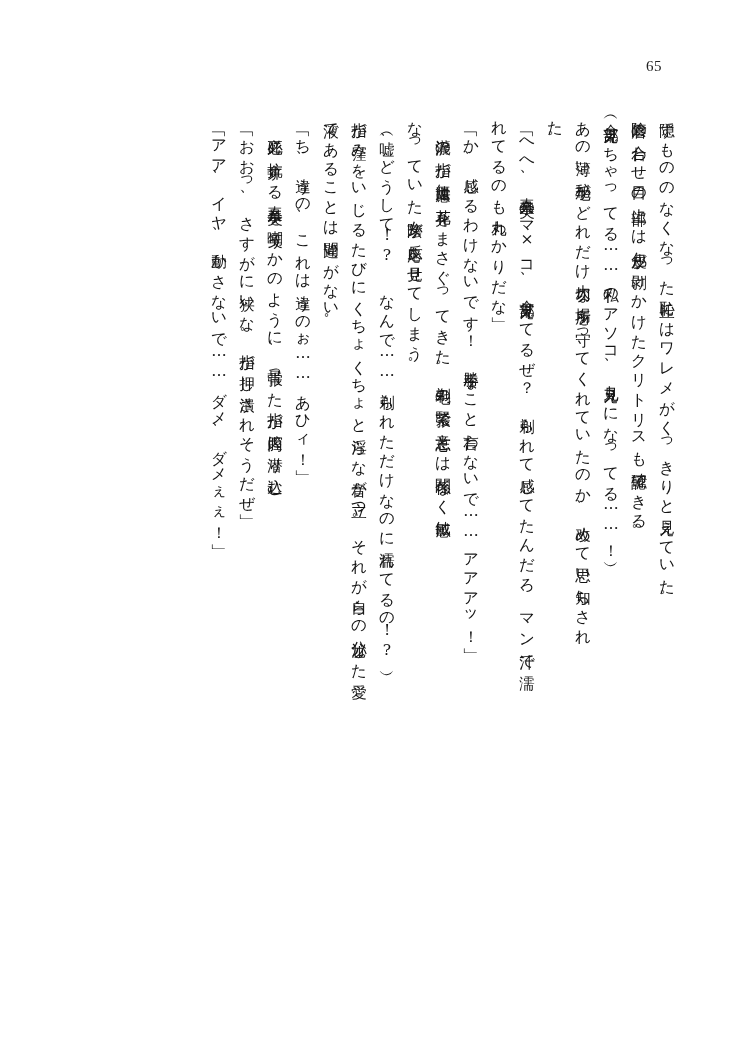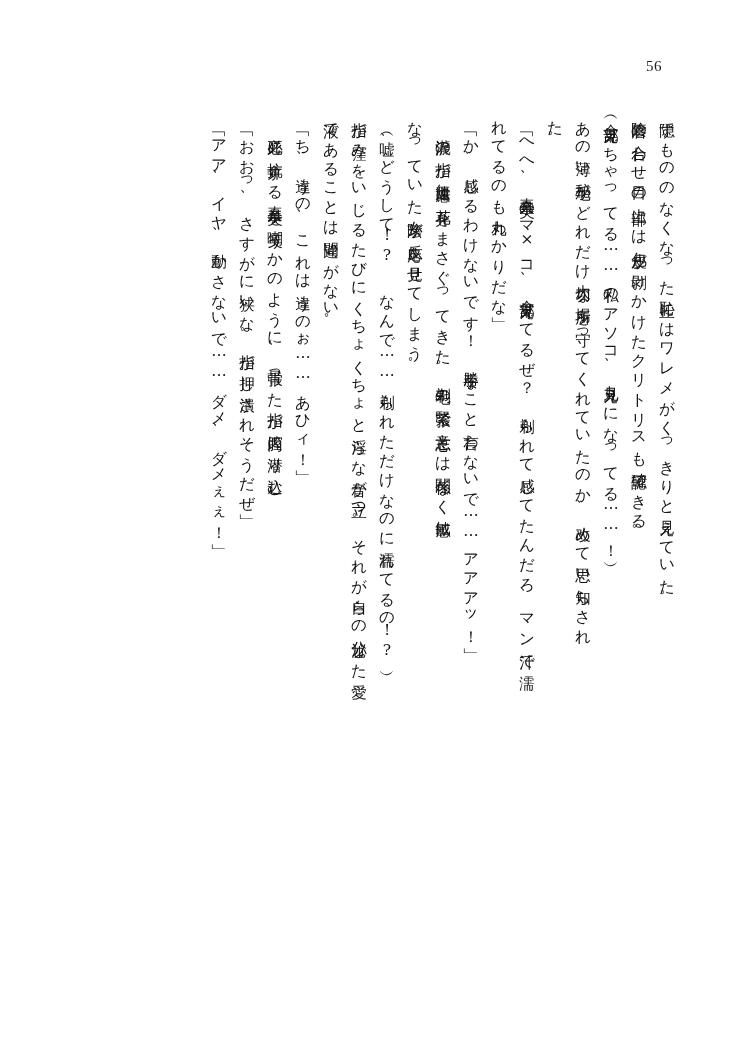--- a/index.html
+++ b/index.html
@@ -54,21 +54,21 @@
   }
   .vline.indent {
     padding-top: 17px;
   }
 </style>
 </head>
 <body>
 
 <div id="page">
 
-  <div id="page-number">56</div>
+  <div id="page-number">65</div>
 
   <div id="text-body">
       <div class="vline">隠すもののなくなった恥丘にはワレメがくっきりと見えていた。</div>
       <div class="vline">陰唇の合わせ目の上部には包皮が剥けかけたクリトリスも確認できる。</div>
       <div class="vline">（全部見えちゃってる……私のアソコ、丸見えになってる……！）</div>
       <div class="vline">あの薄い秘毛がどれだけ大切な場所を守ってくれていたのか、改めて思い知らされ</div>
       <div class="vline">た。</div>
       <div class="vline indent">「へへ、真奈美のマ×コ、全部見えてるぜ？　剃られて感じてたんだろ、マン汁で濡</div>
       <div class="vline">れてるのも丸わかりだな」</div>
       <div class="vline indent">「か、感じるわけないです！　勝手なこと言わないで……アアアッ！」</div>

